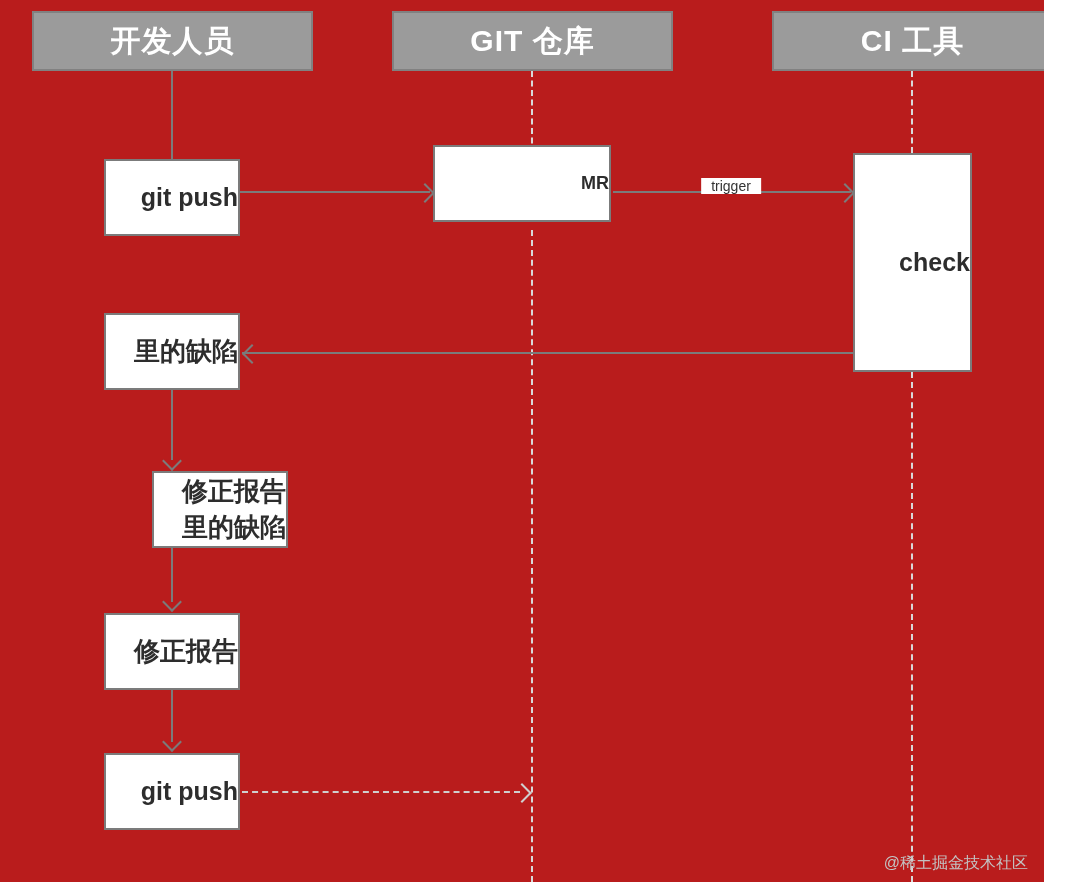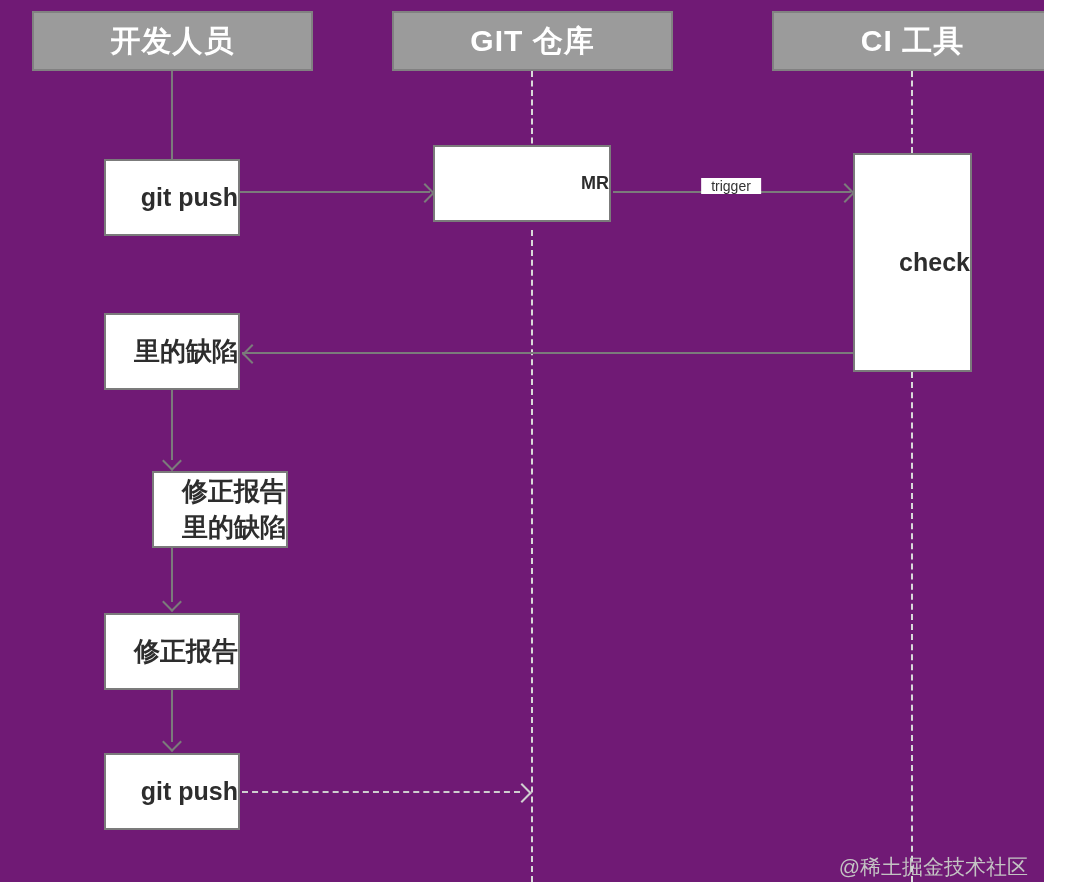--- a/index.html
+++ b/index.html
@@ -2,21 +2,21 @@
 <html><head>
 <meta charset="utf-8">
 <style>
   html, body { margin: 0; padding: 0; background: #ffffff; }
   body { font-family: "Liberation Sans", "DejaVu Sans", sans-serif; }
 
   .canvas {
     position: relative;
     width: 1044px;
     height: 882px;
-    background: #701a75;
+    background: #b91c1c;
     overflow: hidden;
   }
 
   
   .lane-header {
     position: absolute;
     top: 11px;
     height: 60px;
     width: 281px;
     background: #9b9b9b;
@@ -97,21 +97,21 @@
     color: #333333;
     font-size: 22px;
     white-space: nowrap;
   }
 
   .watermark {
     position: absolute;
     right: 16px;
     top: 853px;
     color: #c3c3c3;
-    font-size: 21px;
+    font-size: 16px;
     white-space: nowrap;
     text-align: center;
   }
 </style>
 </head>
 <body>
 
 <div class="canvas">
 
   <div class="lifeline-solid" style="left:171px; top:71px;  height:88px;"></div>

